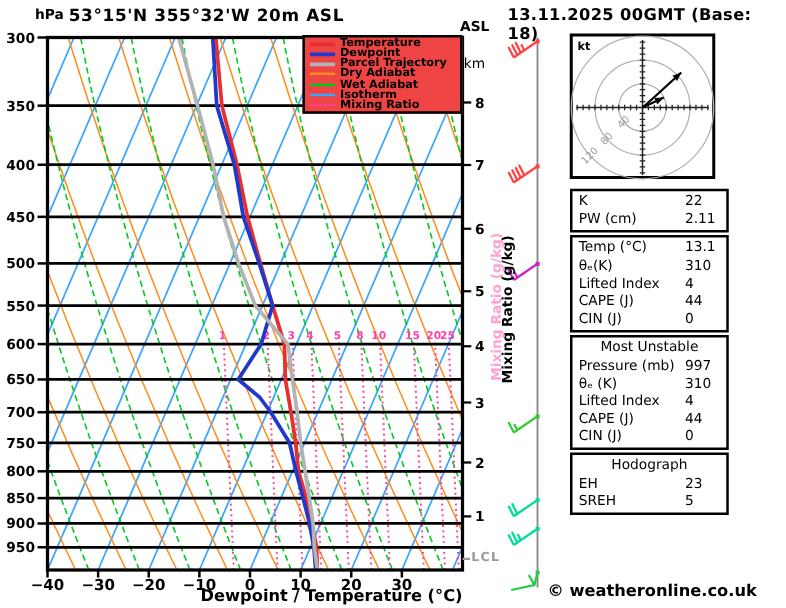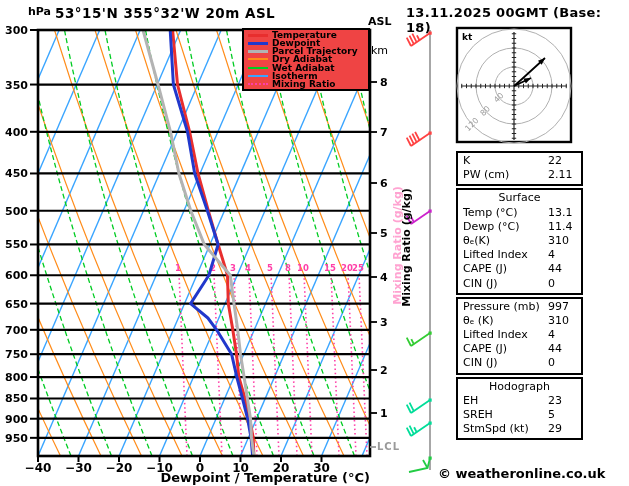--- a/index.html
+++ b/index.html
@@ -365,36 +365,34 @@
     <polyline points="60,60 77,52" fill="none" stroke="#000" stroke-width="1.8"></polyline>
     <polygon points="77,52 71.8585007863167,57.51407162047194 69.47403738286938,52.44708688814637" fill="#000"></polygon>
   </svg>
 
 <div class="abs" id="tables">
     <div class="stat-box">
       <div class="trow"><span>K</span><span class="val">22</span></div>
       <div class="trow"><span>PW (cm)</span><span class="val">2.11</span></div>
     </div>
     <div class="stat-box">
-      <div class="trow ttl">Surface</div>
       <div class="trow"><span>Temp (°C)</span><span class="val">13.1</span></div>
-      <div class="trow"><span>Dewp (°C)</span><span class="val">11.4</span></div>
       <div class="trow"><span>θₑ(K)</span><span class="val">310</span></div>
       <div class="trow"><span>Lifted Index</span><span class="val">4</span></div>
       <div class="trow"><span>CAPE (J)</span><span class="val">44</span></div>
       <div class="trow"><span>CIN (J)</span><span class="val">0</span></div>
     </div>
     <div class="stat-box">
+      <div class="trow ttl">Most Unstable</div>
       <div class="trow"><span>Pressure (mb)</span><span class="val">997</span></div>
       <div class="trow"><span>θₑ (K)</span><span class="val">310</span></div>
       <div class="trow"><span>Lifted Index</span><span class="val">4</span></div>
       <div class="trow"><span>CAPE (J)</span><span class="val">44</span></div>
       <div class="trow"><span>CIN (J)</span><span class="val">0</span></div>
     </div>
     <div class="stat-box">
       <div class="trow ttl">Hodograph</div>
       <div class="trow"><span>EH</span><span class="val">23</span></div>
       <div class="trow"><span>SREH</span><span class="val">5</span></div>
-      <div class="trow"><span>StmSpd (kt)</span><span class="val">29</span></div>
     </div>
   </div>
 
 <div class="abs" id="footer">© weatheronline.co.uk</div>
 
 </body></html>

